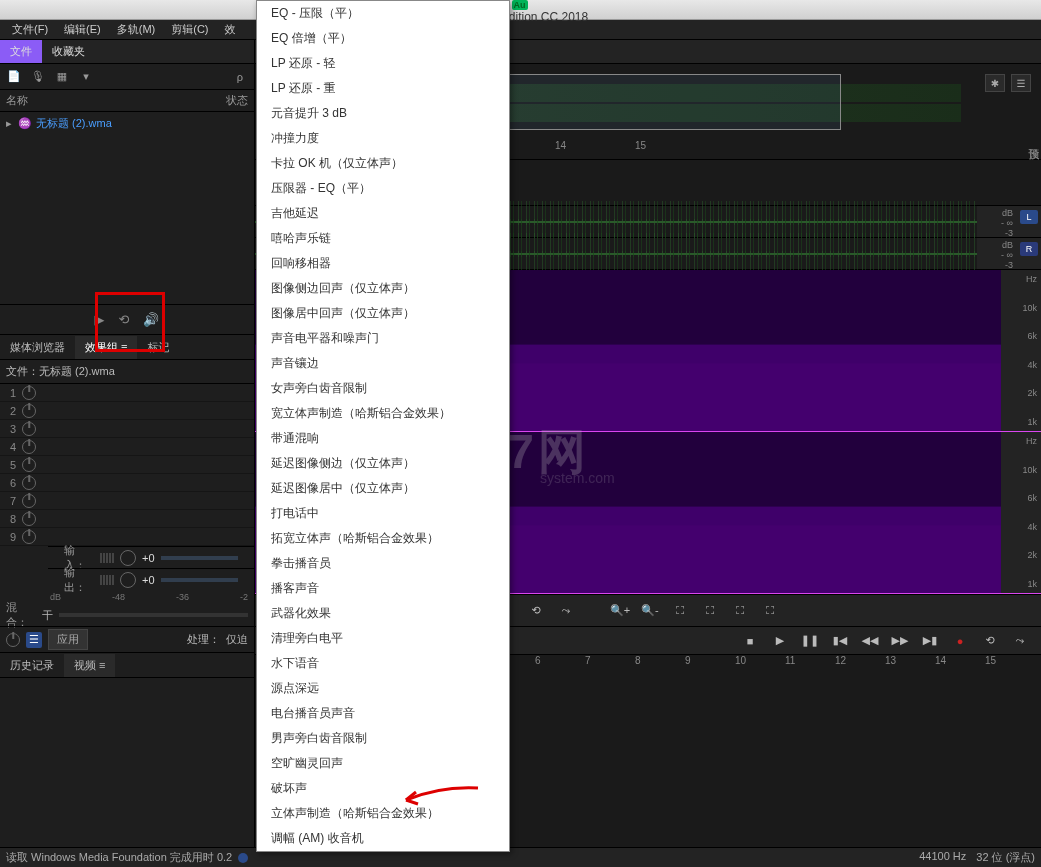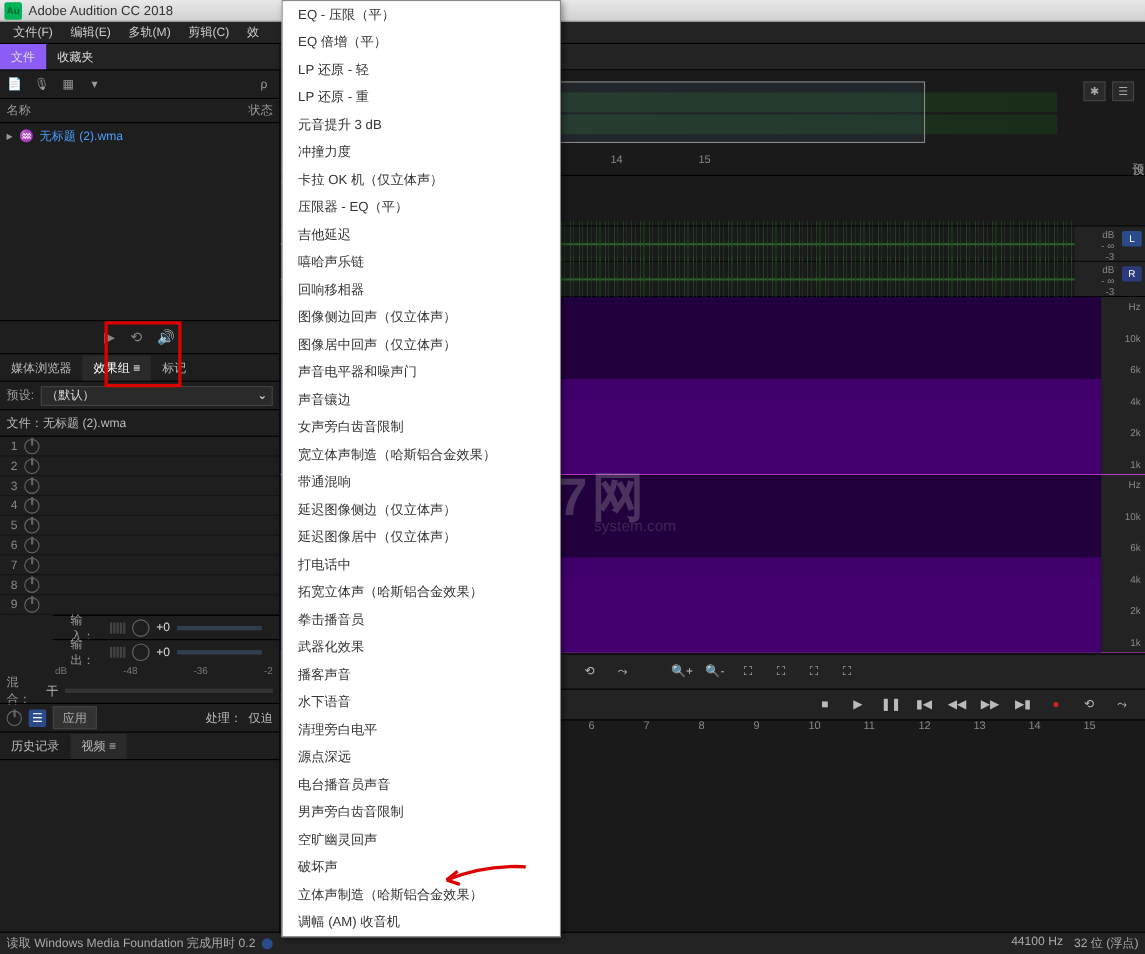--- a/index.html
+++ b/index.html
@@ -1,19 +1,19 @@
 <!DOCTYPE html>
 <html><head>
 <meta charset="utf-8">
 <style>
 * { margin: 0; padding: 0; box-sizing: border-box; font-family: "Microsoft YaHei", sans-serif; }
 body { background: #1e1e1e; color: #bbb; font-size: 11px; width: 1041px; height: 867px; overflow: hidden; position: relative; }
 
 
-.title-bar { background: linear-gradient(#e8e8e8, #d0d0d0); height: 20px; display: flex; align-items: center; padding-left: 4px; border-bottom: 1px solid #999; }
+.title-bar { background: linear-gradient(#e8e8e8, #d0d0d0); height: 20px; display: flex; align-items: center; padding-left: 4px; border-bottom: 1px solid #999; flex-direction: column; }
 .app-icon { width: 16px; height: 16px; background: #00b359; display: inline-flex; align-items: center; justify-content: center; color: #062; font-size: 9px; font-weight: bold; border-radius: 2px; margin-right: 6px; }
 .title-text { color: #333; font-size: 12px; }
 
 
 .menu-bar { background: #232323; height: 20px; display: flex; align-items: center; padding: 0 4px; border-bottom: 1px solid #000; }
 .menu-item { color: #ccc; padding: 2px 8px; font-size: 11px; cursor: pointer; }
 
 
 .main { display: flex; height: calc(100% - 60px); }
 .left-panel { width: 255px; background: #1e1e1e; border-right: 1px solid #000; display: flex; flex-direction: column; }
@@ -191,27 +191,20 @@
       <span>⟲</span>
       <span>🔊</span>
     </div>
 
     <div class="tabs-row">
       <span class="tab">媒体浏览器</span>
       <span class="tab active"><span>效果组</span> ≡</span>
       <span class="tab">标记</span>
     </div>
 
-    <div class="preset-row">
-      <span class="preset-label">预设:</span>
-      <div class="preset-select">
-        <span>（默认）</span>
-          <span>⌄</span>
-      </div>
-    </div>
     <div class="effects-file-label">文件：无标题 (2).wma</div>
 
     <div class="effects-slots">
       <div class="slot">
           <span class="slot-num">1</span>
           <span class="power-btn"></span>
         </div>
       <div class="slot">
           <span class="slot-num">2</span>
           <span class="power-btn"></span>
@@ -477,24 +470,24 @@
     <div class="dropdown-item">声音电平器和噪声门</div>
     <div class="dropdown-item">声音镶边</div>
     <div class="dropdown-item">女声旁白齿音限制</div>
     <div class="dropdown-item">宽立体声制造（哈斯铝合金效果）</div>
     <div class="dropdown-item">带通混响</div>
     <div class="dropdown-item">延迟图像侧边（仅立体声）</div>
     <div class="dropdown-item">延迟图像居中（仅立体声）</div>
     <div class="dropdown-item">打电话中</div>
     <div class="dropdown-item">拓宽立体声（哈斯铝合金效果）</div>
     <div class="dropdown-item">拳击播音员</div>
+    <div class="dropdown-item">播客声音</div>
     <div class="dropdown-item">武器化效果</div>
-    <div class="dropdown-item">播客声音</div>
+    <div class="dropdown-item">清理旁白电平</div>
     <div class="dropdown-item">水下语音</div>
-    <div class="dropdown-item">清理旁白电平</div>
     <div class="dropdown-item">源点深远</div>
     <div class="dropdown-item">电台播音员声音</div>
     <div class="dropdown-item">男声旁白齿音限制</div>
     <div class="dropdown-item">空旷幽灵回声</div>
     <div class="dropdown-item">破坏声</div>
     <div class="dropdown-item">立体声制造（哈斯铝合金效果）</div>
     <div class="dropdown-item">调幅 (AM) 收音机</div>
   </div>
 
 <div class="red-box fx-tab"></div>

